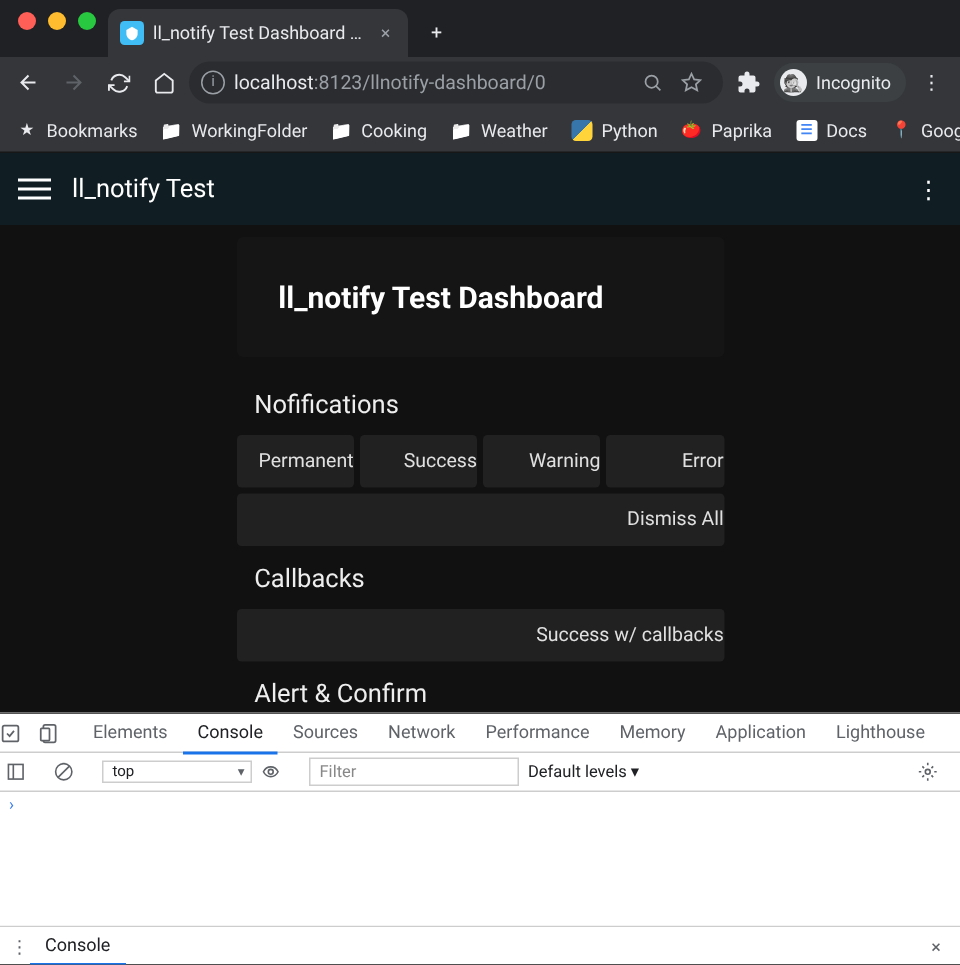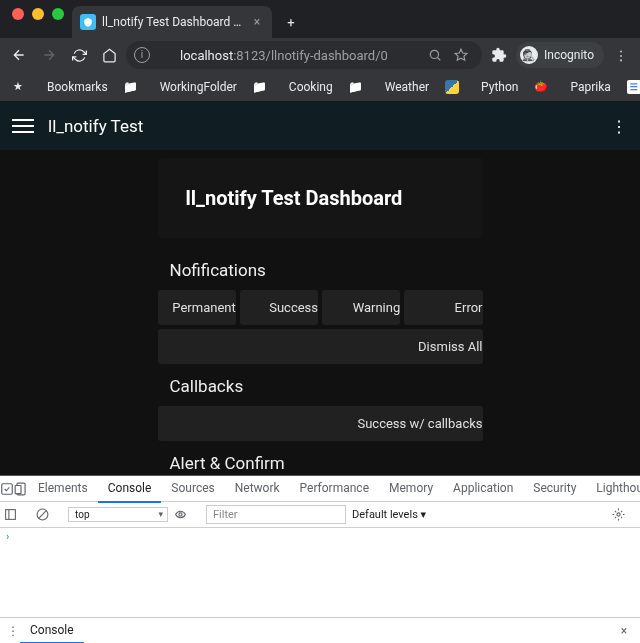--- a/index.html
+++ b/index.html
@@ -88,21 +88,21 @@
     border-radius: 14px;
     height: 28px;
     display: flex;
     align-items: center;
     padding: 0 8px;
     gap: 6px;
     color: var(--chrome-text);
     font-size: 13px;
   }
   .omnibox .info { width: 16px; height: 16px; border: 1px solid var(--chrome-text-dim); border-radius: 50%; font-size: 10px; line-height: 14px; text-align: center; color: var(--chrome-text-dim); }
-  .omnibox .url { flex: 1; display: flex; margin-left: 24px; }
+  .omnibox .url { flex: 1; display: flex; }
   .omnibox .host { color: var(--chrome-text); }
   .omnibox .path { color: var(--chrome-text-dim); }
   .omnibox .rbtn { width: 20px; text-align: center; color: var(--chrome-text-dim); }
   .incog-badge {
     background: #3c4043; border-radius: 14px; height: 26px;
     display: flex; align-items: center; padding: 0 10px 0 4px; gap: 6px;
     color: var(--chrome-text); font-size: 12px;
   }
   .incog-badge .hat { width: 18px; height: 18px; background: #e8eaed; border-radius: 50%; position: relative; display: flex; align-items: center; justify-content: center;}
   .incog-badge .hat::before { content: "\1F575"; font-size: 11px; filter: grayscale(1); }
@@ -111,21 +111,21 @@
   .bookmarks {
     background: var(--chrome-tab-active);
     height: 30px;
     display: flex;
     align-items: center;
     padding: 0 4px;
     gap: 2px;
     border-bottom: 1px solid #171717;
   }
   .bm {
-    display: flex; align-items: center; gap: 22px; padding: 4px 7px; border-radius: 4px;
+    display: flex; align-items: center; gap: 6px; padding: 4px 7px; border-radius: 4px;
     color: var(--chrome-text); font-size: 12px; white-space: nowrap;
   }
   .bm .bi { width: 14px; height: 14px; display: flex; align-items: center; justify-content: center; font-size: 11px; }
   .bi.folder::before { content: "\1F4C1"; filter: grayscale(1) brightness(1.3); font-size: 12px; }
   .bi.star::before { content: "\2605"; color: var(--chrome-text); }
   .bi.py { background: linear-gradient(135deg, #3776ab 50%, #ffd43b 50%); border-radius: 3px; }
   .bi.pap { color: #e74c3c; } .bi.pap::before { content: "\1F345"; font-size: 11px; }
   .bi.doc { background:#fff; color:#4285f4; border-radius:2px; font-weight:bold; font-size:9px; line-height:14px; text-align:center;} .bi.doc::before{content:"\2630";}
   .bi.map { color:#34a853;} .bi.map::before{content:"\1F4CD"; font-size:11px;}
 
@@ -414,21 +414,20 @@
         </svg>
     </div>
     <div id="dt-tabs-host" style="display:flex;">
         <div class="dt-tab">Elements</div>
         <div class="dt-tab active">Console</div>
         <div class="dt-tab">Sources</div>
         <div class="dt-tab">Network</div>
         <div class="dt-tab">Performance</div>
         <div class="dt-tab">Memory</div>
         <div class="dt-tab">Application</div>
-        <div class="dt-tab">Security</div>
         <div class="dt-tab">Lighthouse</div>
       </div>
     <div class="spacer"></div>
 
   </div>
 
   <div class="dt-sub">
     <div class="dt-ico">
       <svg width="13" height="13" viewBox="0 0 24 24" fill="none" stroke="#5f6368" stroke-width="2">
           <rect x="3" y="3" width="18" height="18"></rect>

